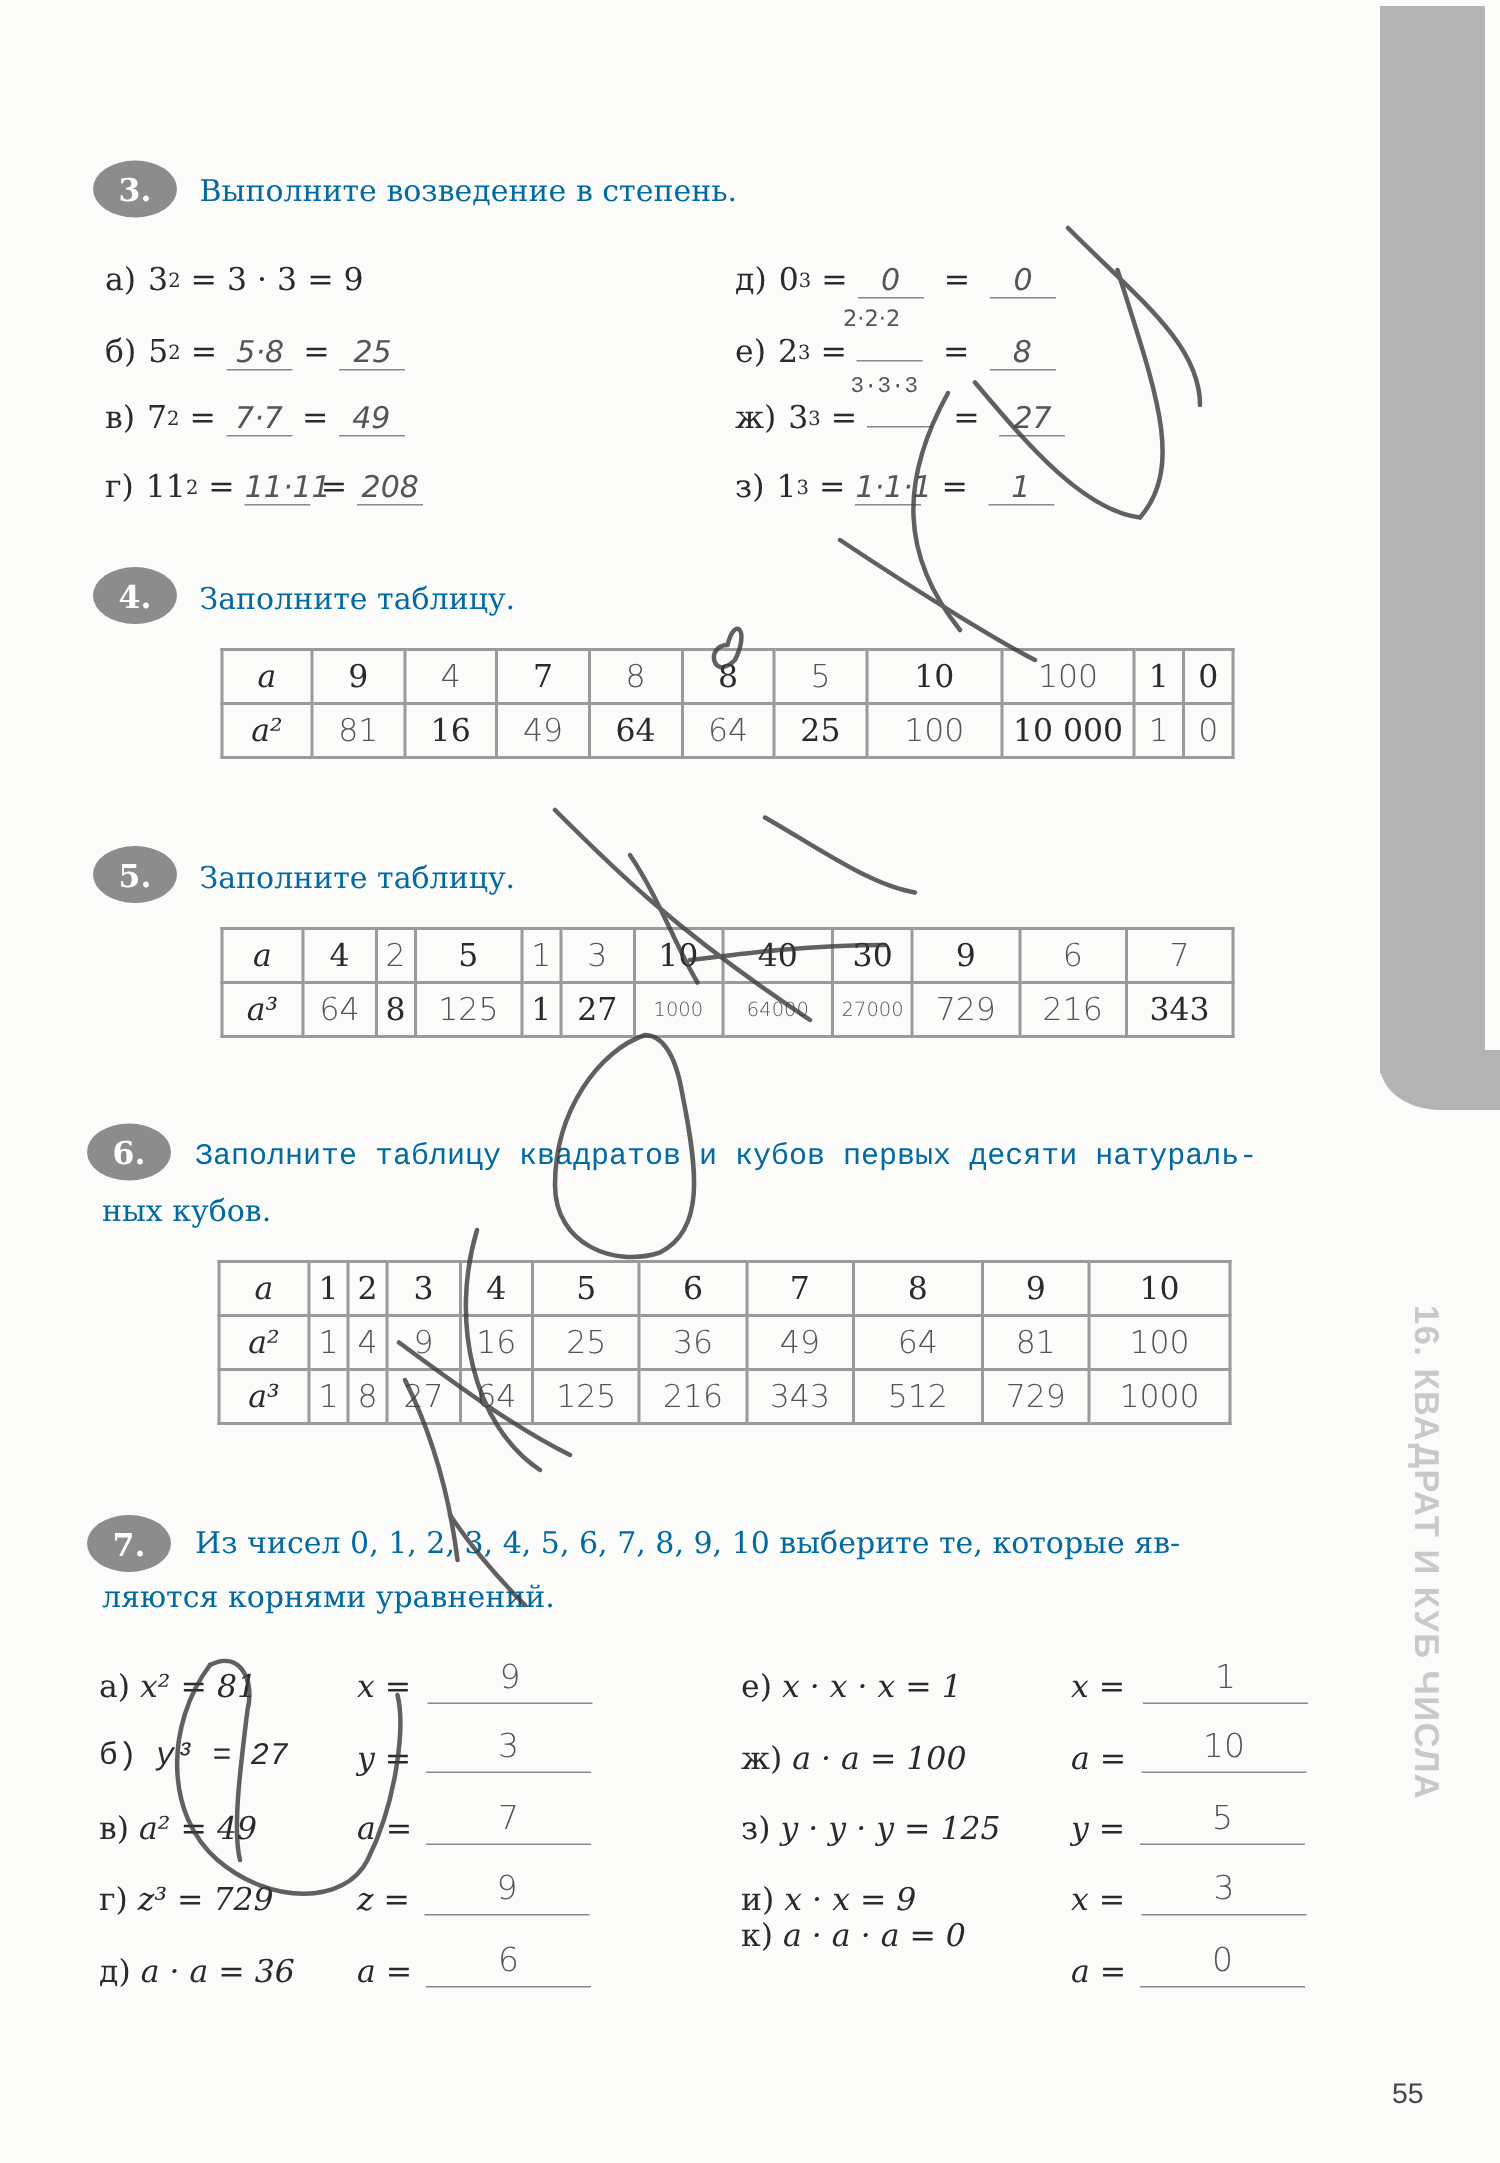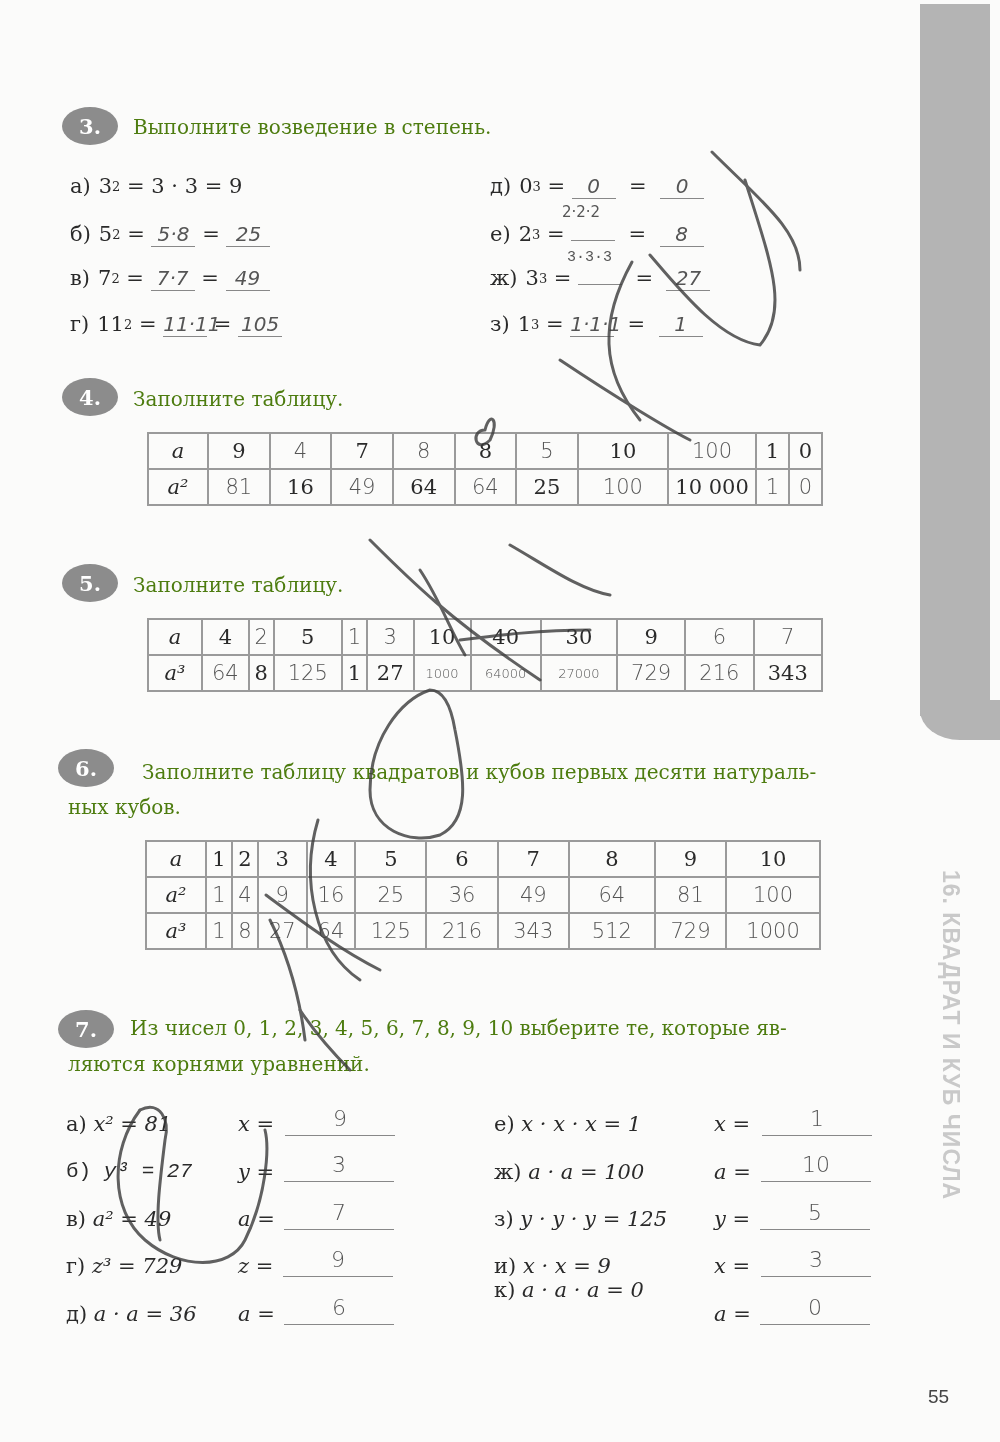--- a/index.html
+++ b/index.html
@@ -6,21 +6,21 @@
     html, body { width: 1000px; height: 1442px; background: #fbfbfa; overflow: hidden; }
     body { position: relative; font-family: "DejaVu Serif", "Liberation Serif", serif; color: #2a2a2a; }
 
     .side-tab-top { position: absolute; left: 920px; top: 4px; width: 70px; height: 712px; background: #b4b4b4; }
     .side-tab-curve { position: absolute; left: 920px; top: 700px; width: 80px; height: 40px; background: #b4b4b4; border-bottom-left-radius: 40px 30px; }
     .side-label { position: absolute; left: 940px; top: 870px; width: 30px; height: 330px; }
     .side-label span { position: absolute; left: 0; top: 0; transform-origin: 0 0; transform: translate(24px, 0) rotate(90deg); white-space: nowrap; font-family: "Liberation Sans", sans-serif; font-size: 23px; font-weight: bold; color: #c9c9c9; letter-spacing: 1px; }
     .page-number { position: absolute; left: 928px; top: 1386px; font-family: "Liberation Sans", sans-serif; font-size: 19px; color: #444; }
 
     .task-badge { position: absolute; width: 56px; height: 38px; border-radius: 50%; background: #8c8c8c; color: #fff; font-weight: bold; font-size: 21px; display: flex; align-items: center; justify-content: center; }
-    .task-title { position: absolute; font-size: 20px; color: #4d7c0f; white-space: nowrap; }
+    .task-title { position: absolute; font-size: 20px; color: #0369a1; white-space: nowrap; }
 
     .expr { position: absolute; font-size: 21px; white-space: nowrap; display: flex; align-items: baseline; }
     .expr sup { font-size: 13px; position: relative; top: -2px; }
     .blank { display: inline-block; border-bottom: 1px solid #888; text-align: center; font-family: "DejaVu Sans", sans-serif; font-style: italic; color: #555; font-size: 20px; font-weight: 300; }
     .above { position: absolute; font-family: "DejaVu Sans", sans-serif; font-size: 15px; color: #555; }
     .gap { display: inline-block; width: 8px; }
 
     table.grid { position: absolute; border-collapse: collapse; }
     table.grid td { border: 2px solid #9a9a9a; text-align: center; font-size: 21px; padding: 0; height: 36px; }
     table.grid td.hdr { font-style: italic; }
@@ -54,21 +54,21 @@
 <div class="expr" style="left:70px;top:222px;">
   <span>б)</span><span class="gap"></span>
   <span>5</span><sup>2</sup>&nbsp;=&nbsp;<span class="blank" style="width:44px;">5·8</span>&nbsp;=&nbsp;<span class="blank" style="width:44px;">25</span>
 </div>
 <div class="expr" style="left:70px;top:266px;">
   <span>в)</span><span class="gap"></span>
   <span>7</span><sup>2</sup>&nbsp;=&nbsp;<span class="blank" style="width:44px;">7·7</span>&nbsp;=&nbsp;<span class="blank" style="width:44px;">49</span>
 </div>
 <div class="expr" style="left:70px;top:312px;">
   <span>г)</span><span class="gap"></span>
-  <span>11</span><sup>2</sup>&nbsp;=&nbsp;<span class="blank" style="width:44px;">11·11</span>&nbsp;=&nbsp;<span class="blank" style="width:44px;">105</span>
+  <span>11</span><sup>2</sup>&nbsp;=&nbsp;<span class="blank" style="width:44px;">11·11</span>&nbsp;=&nbsp;<span class="blank" style="width:44px;">208</span>
 </div>
 
 <div class="expr" style="left:490px;top:174px;">
   <span>д)</span><span class="gap"></span>
   <span>0</span><sup>3</sup>&nbsp;=&nbsp;<span class="blank" style="width:44px;">0</span>&nbsp;&nbsp;=&nbsp;&nbsp;<span class="blank" style="width:44px;">0</span>
 </div>
 <div class="above" style="left:562px;top:203px;">2·2·2</div>
 <div class="expr" style="left:490px;top:222px;">
   <span>е)</span><span class="gap"></span>
   <span>2</span><sup>3</sup>&nbsp;=&nbsp;<span class="blank" style="width:44px;"></span>&nbsp;&nbsp;=&nbsp;&nbsp;<span class="blank" style="width:44px;">8</span>
@@ -122,21 +122,21 @@
   <tbody>
       <tr>
     <td class="hdr" style="width:54px;">a</td>
     <td>4</td>
     <td class="hand">2</td>
     <td>5</td>
     <td class="hand">1</td>
     <td class="hand">3</td>
     <td>10</td>
     <td>40</td>
-    <td style="width:76px;">30</td>
+    <td style="width:53px;">30</td>
     <td>9</td>
     <td class="hand">6</td>
     <td class="hand">7</td>
   </tr>
   <tr>
     <td class="hdr">a³</td>
     <td class="hand">64</td>
     <td>8</td>
     <td class="hand">125</td>
     <td>1</td>
@@ -145,21 +145,21 @@
     <td class="hand small">64000</td>
     <td class="hand small">27000</td>
     <td class="hand">729</td>
     <td class="hand">216</td>
     <td>343</td>
   </tr>
 </tbody>
   </table>
 
 <div class="task-badge" style="left:58px;top:749px;">6.</div>
-<div class="task-title" style="left:142px;top:760px;">Заполните таблицу квадратов и кубов первых десяти натураль-</div>
+<div class="task-title" style="left:130px;top:760px;font-family:Liberation Mono, monospace;">Заполните таблицу квадратов и кубов первых десяти натураль-</div>
 <div class="task-title" style="left:68px;top:795px;">ных кубов.</div>
 <table class="grid" style="left:145px;top:840px;width:676px;">
   <tbody>
       <tr>
     <td class="hdr" style="width:60px;">a</td>
     <td>1</td>
     <td>2</td>
     <td>3</td>
     <td>4</td>
     <td>5</td>

